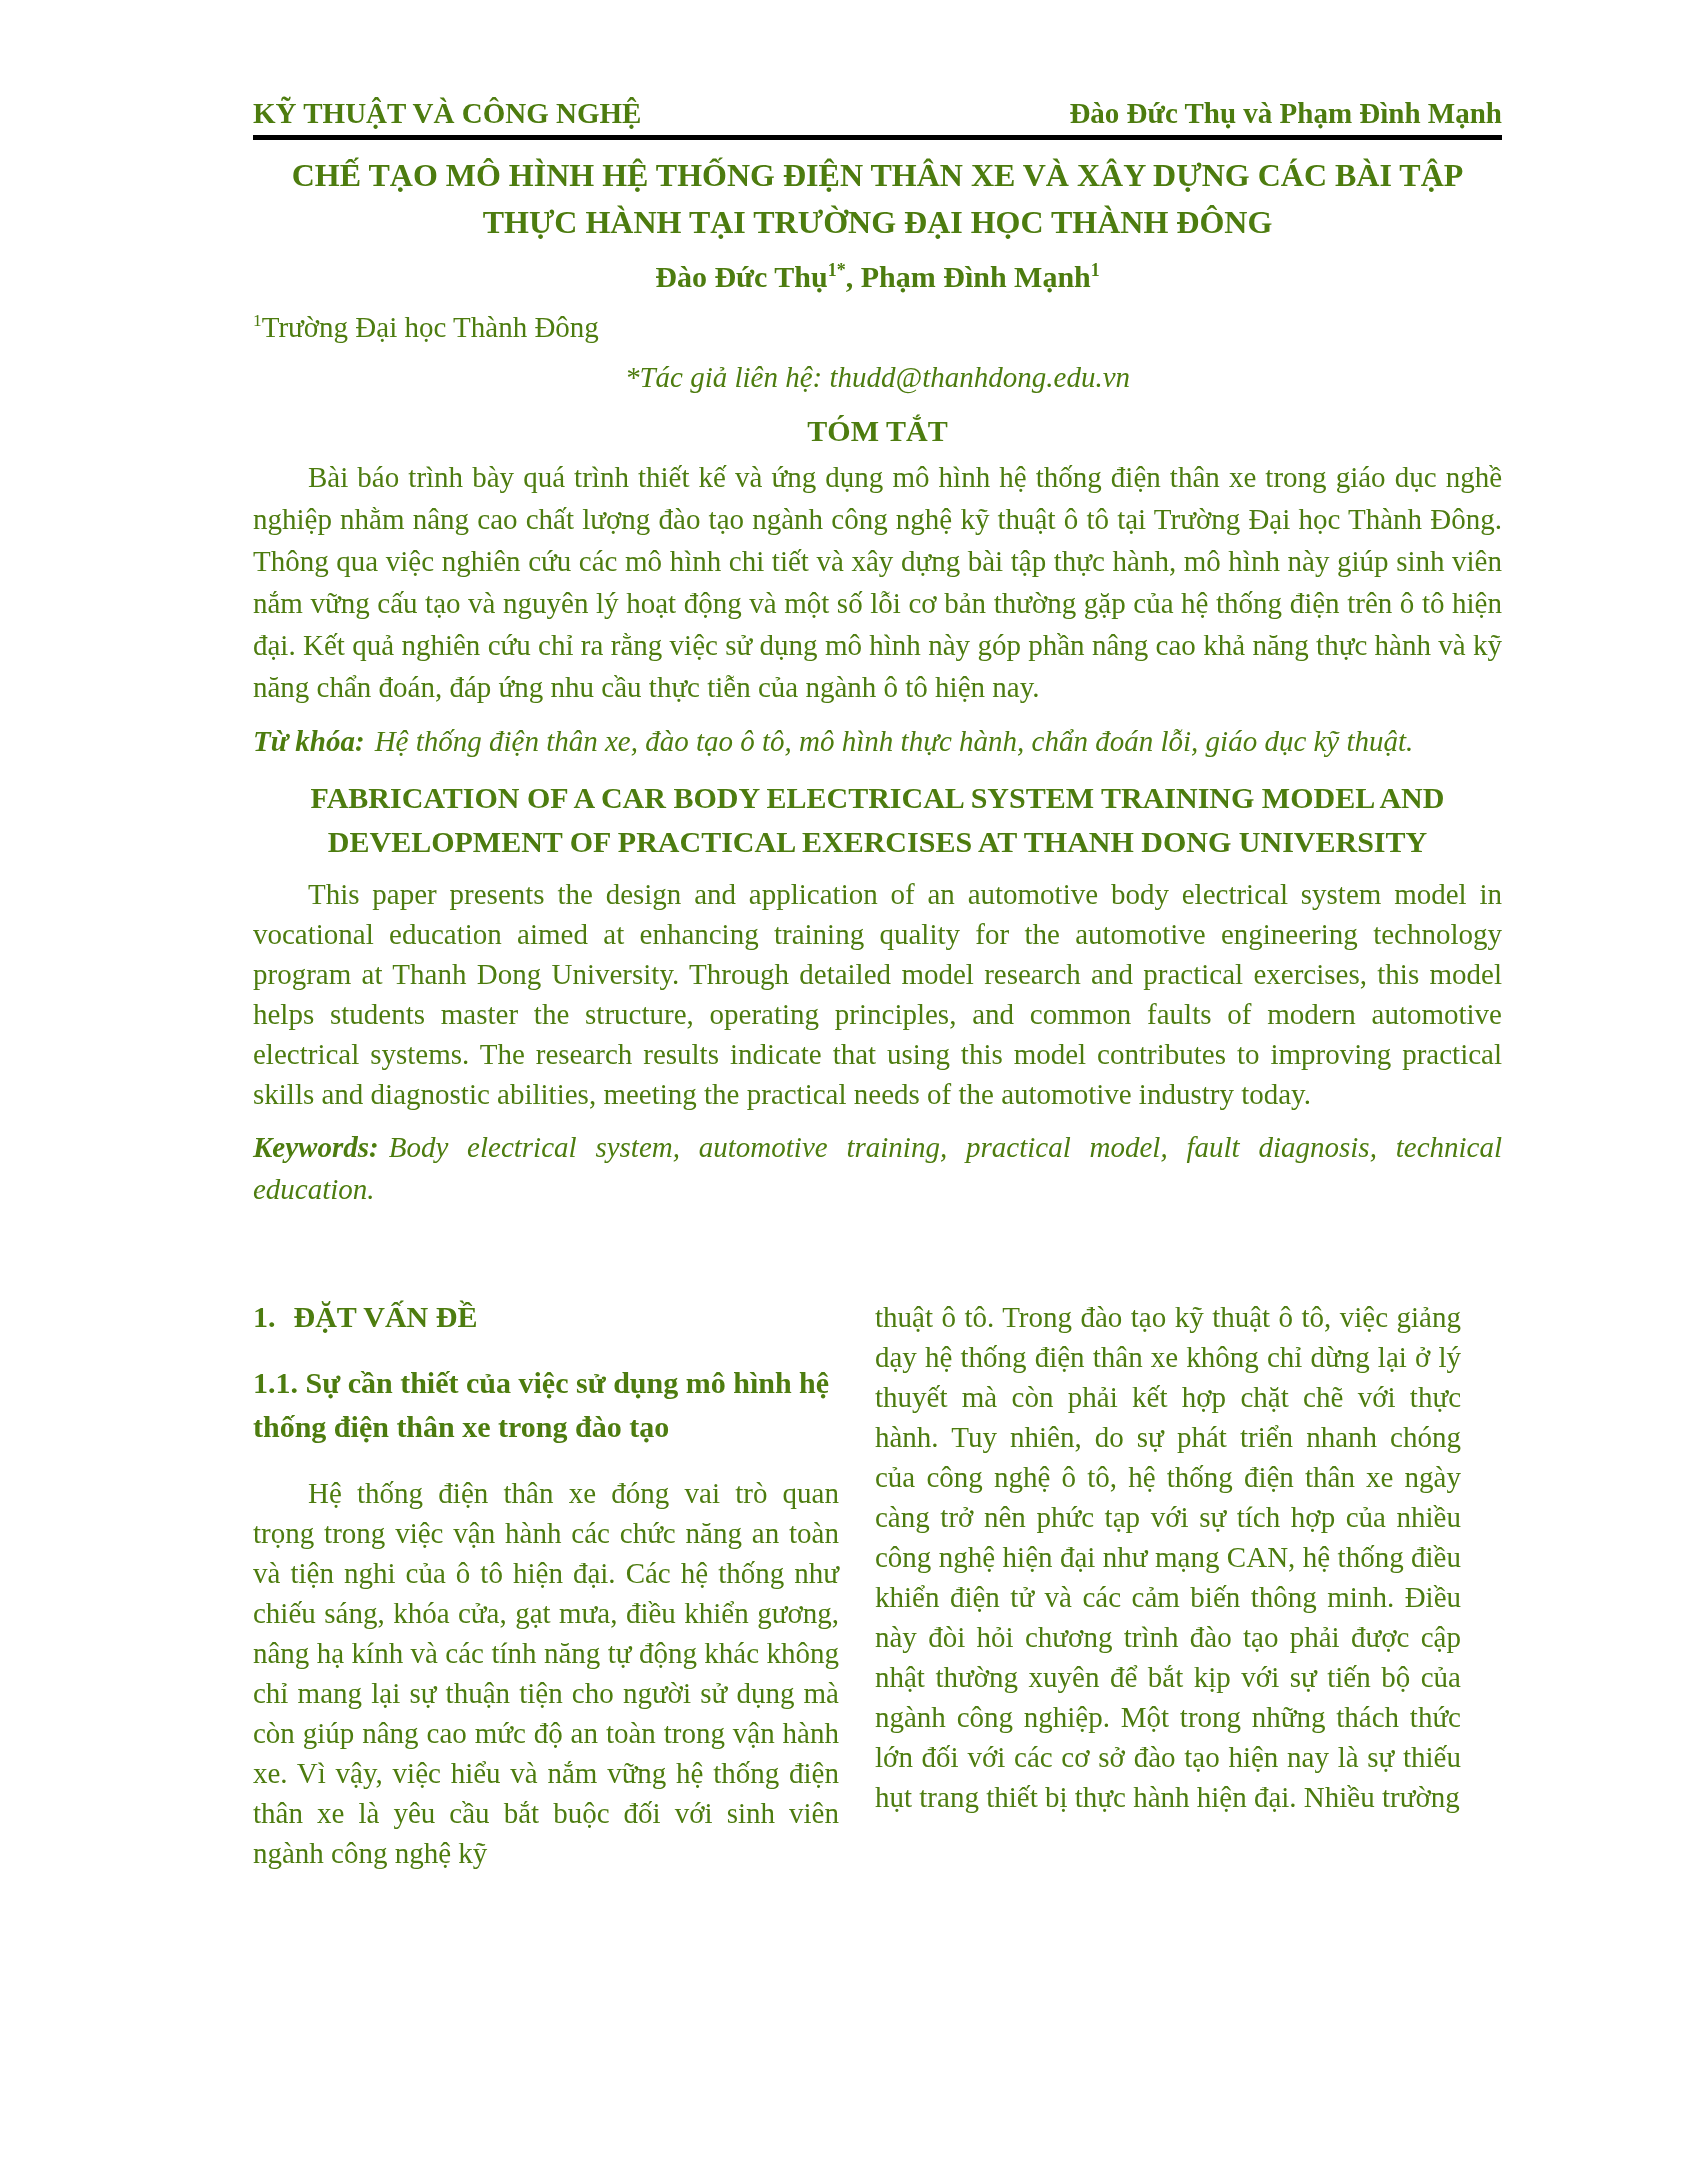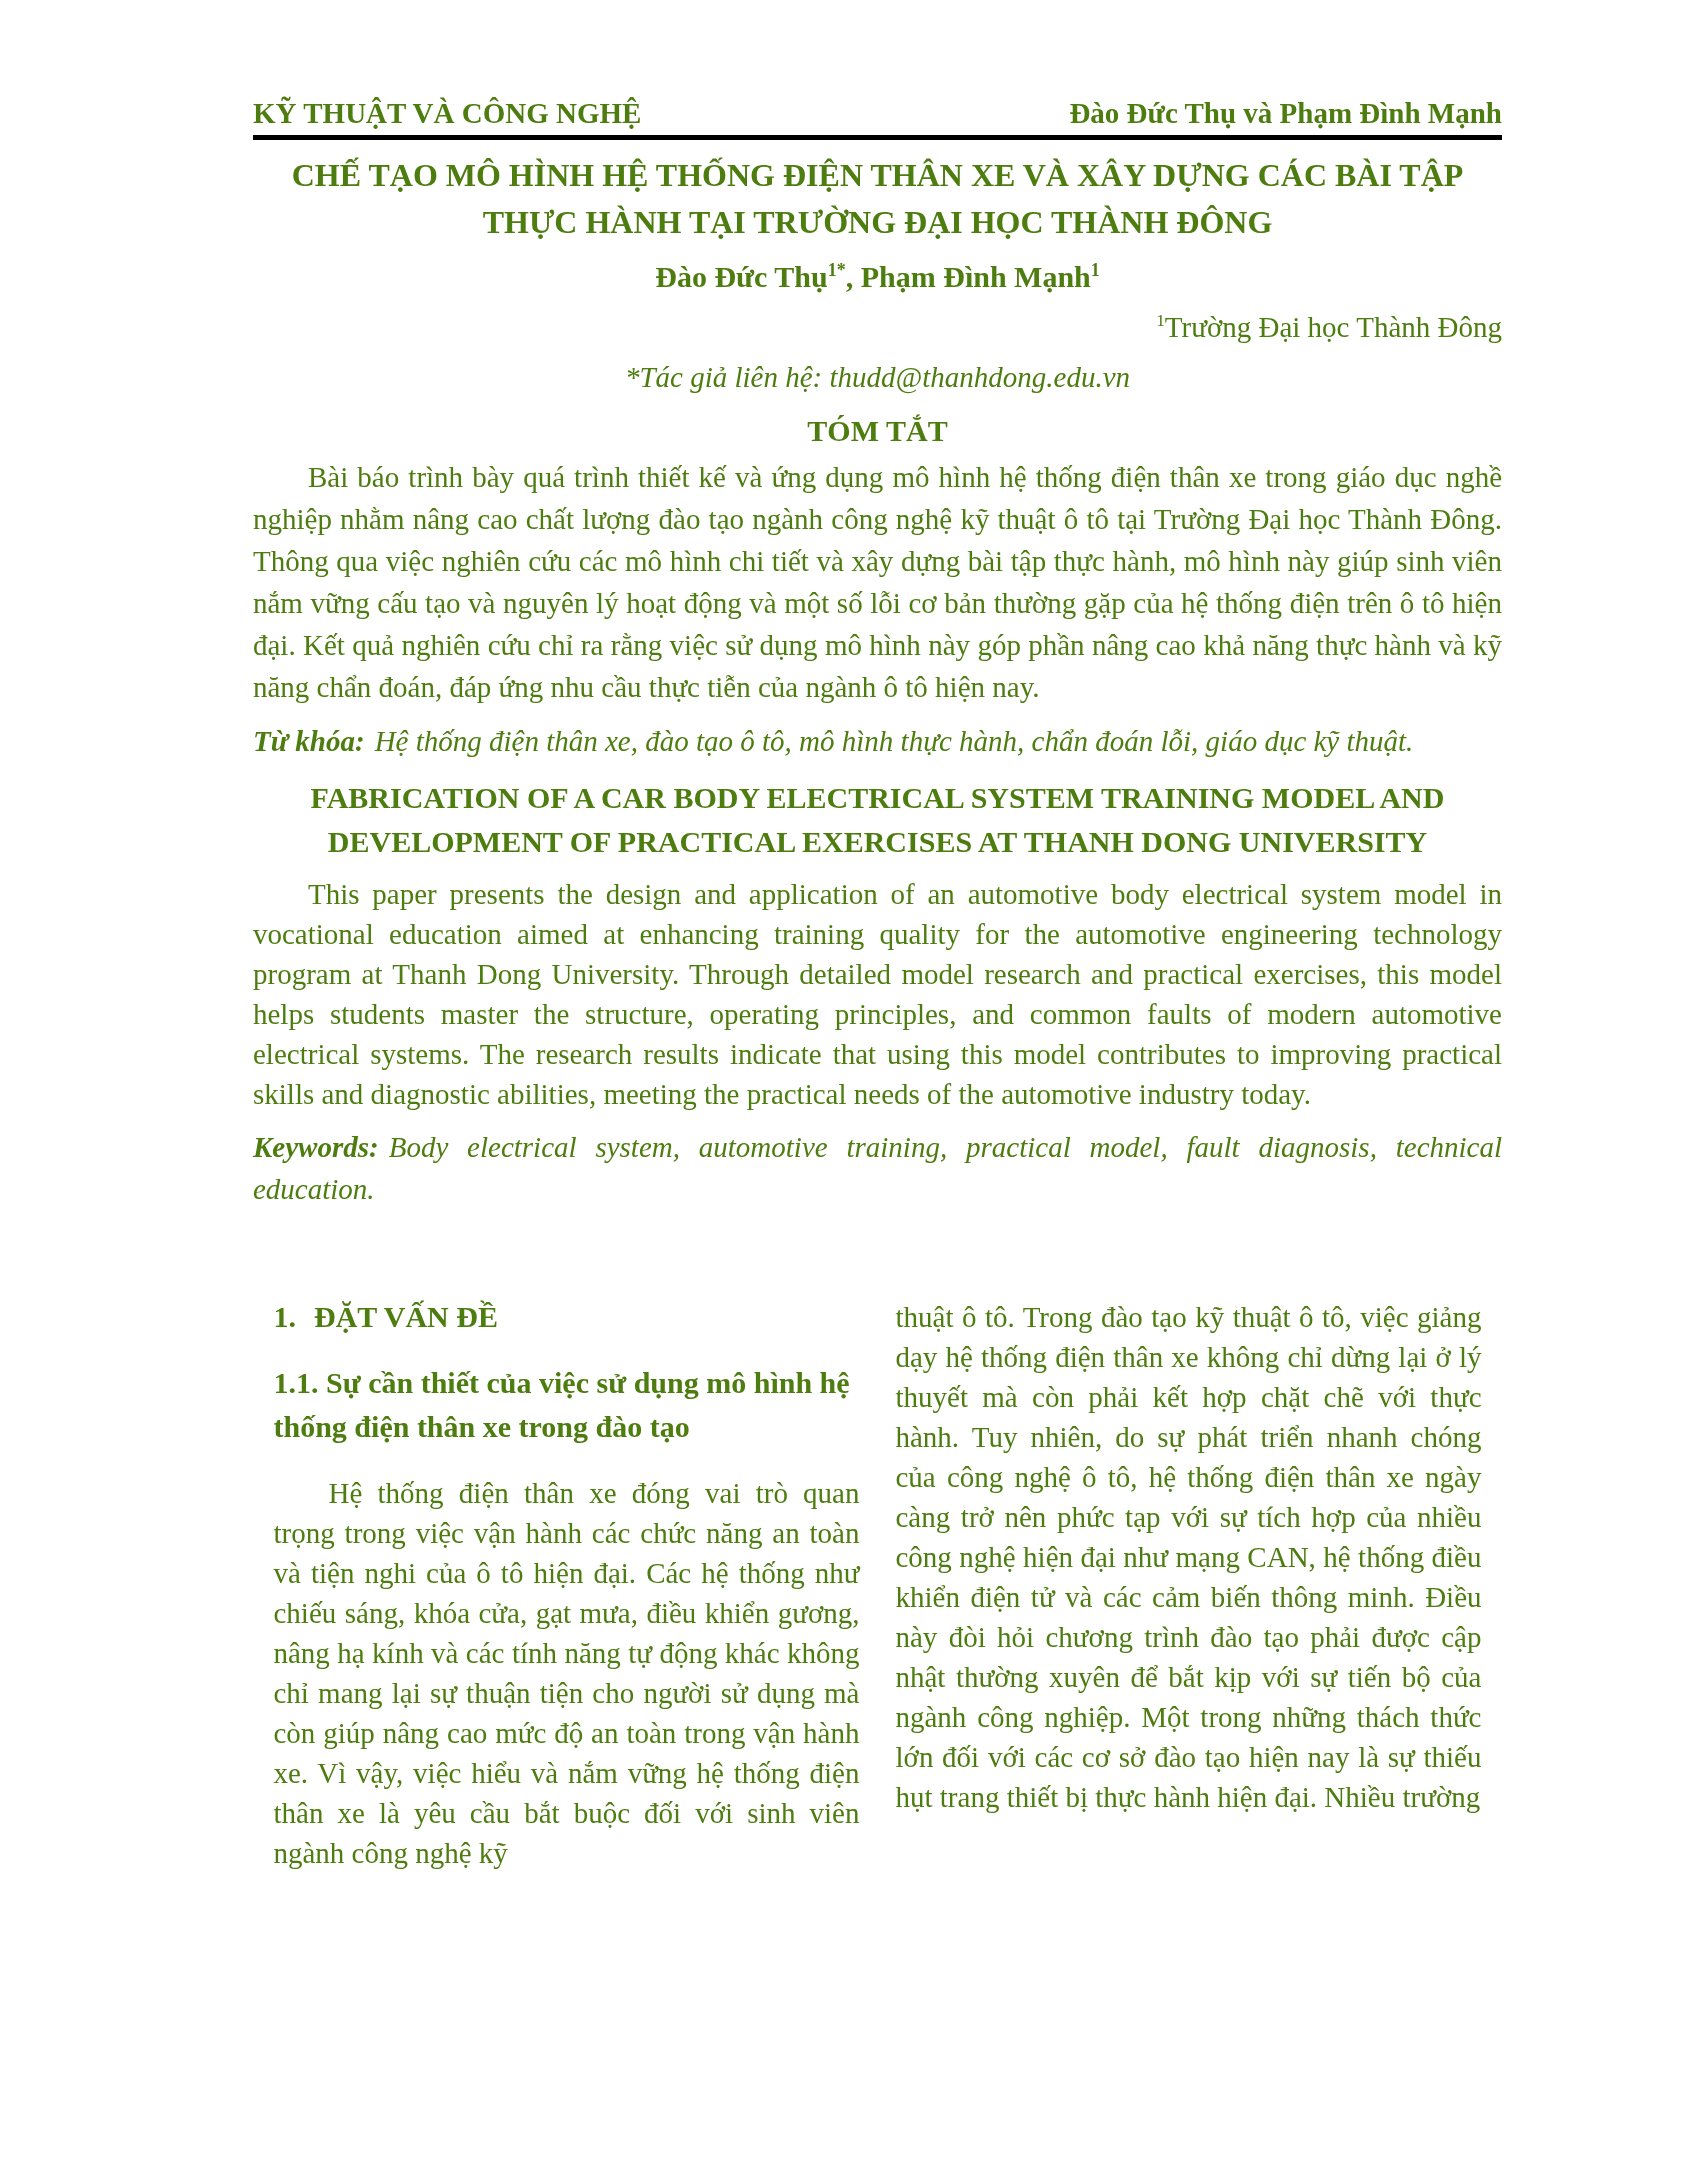--- a/index.html
+++ b/index.html
@@ -17,21 +17,21 @@
          margin-top:95px; font-weight:700; font-size:29px; line-height:36px; }
   .hdr-rule { border:0; border-top:5px solid #000; margin:4px 0 0 0; }
 
   .title-vi { margin-top:12px; text-align:center; font-weight:700;
               font-size:32px; line-height:47px; }
 
   .authors { margin-top:12px; text-align:center; font-weight:700;
              font-size:30px; line-height:38px; }
   sup { font-size:60%; line-height:0; vertical-align:super; }
 
-  .affil   { margin-top:12px; text-align:right; font-size:29px; line-height:38px; }
+  .affil   { margin-top:12px; text-align:left; font-size:29px; line-height:38px; }
   .contact { margin-top:12px; text-align:center; font-style:italic;
              font-size:29px; line-height:38px; }
 
   .abs-head { margin-top:16px; text-align:center; font-weight:700;
               font-size:30px; line-height:38px; }
 
   .abs-vi { margin:6px 0 0 0; text-align:justify; font-size:29px;
             line-height:42px; text-indent:55px; }
   .abs-en { margin:10px 0 0 0; text-align:justify; font-size:29px;
             line-height:40px; text-indent:55px; }
@@ -40,21 +40,21 @@
         font-size:29px; line-height:42px; }
   .kw-label { font-weight:700; margin-right:10px; }
 
   .title-en { margin-top:14px; text-align:center; font-weight:700;
               font-size:30px; line-height:44px; padding:0 30px; }
 
   .dates { margin-top:28px; display:flex; justify-content:space-between;
            font-style:italic; font-size:28px; line-height:36px;
            padding:0 4px 0 16px; }
 
-  .columns { margin-top:87px; display:flex; gap:36px;justify-content:center; }
+  .columns { margin-top:87px; display:flex; gap:36px; }
   .col { width:586px; text-align:justify; font-size:29px; line-height:40px; }
 
   .sec-h1 { font-weight:700; font-size:30px; line-height:40px; text-align:left; }
   .sec-num { margin-right:18px; }
   .sec-h2 { font-weight:700; font-size:30px; line-height:44px;
             margin-top:24px; text-align:left; }
   .col p.indent { margin:24px 0 0 0; text-indent:55px; }
   .col p.cont   { margin:0; text-indent:0; }
 
   .footer { position:absolute; left:253px; top:2002px; width:1249px;

